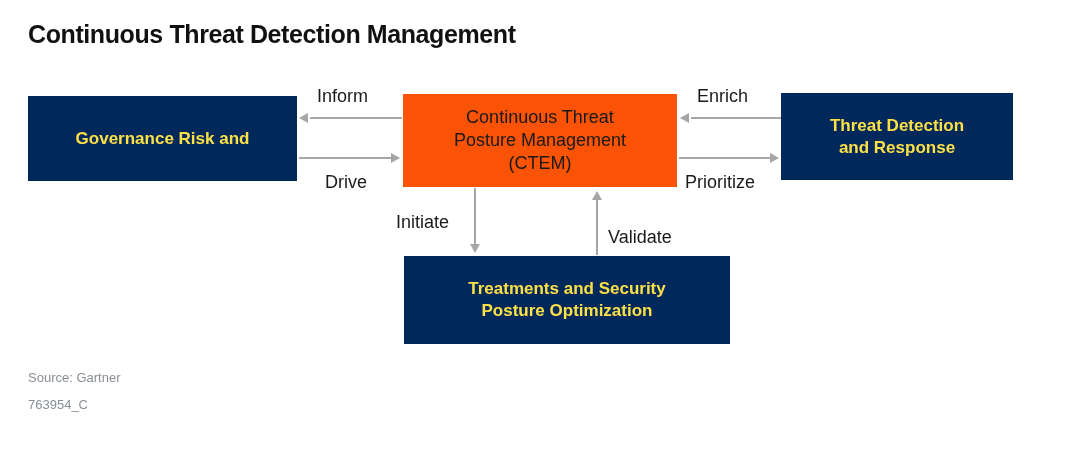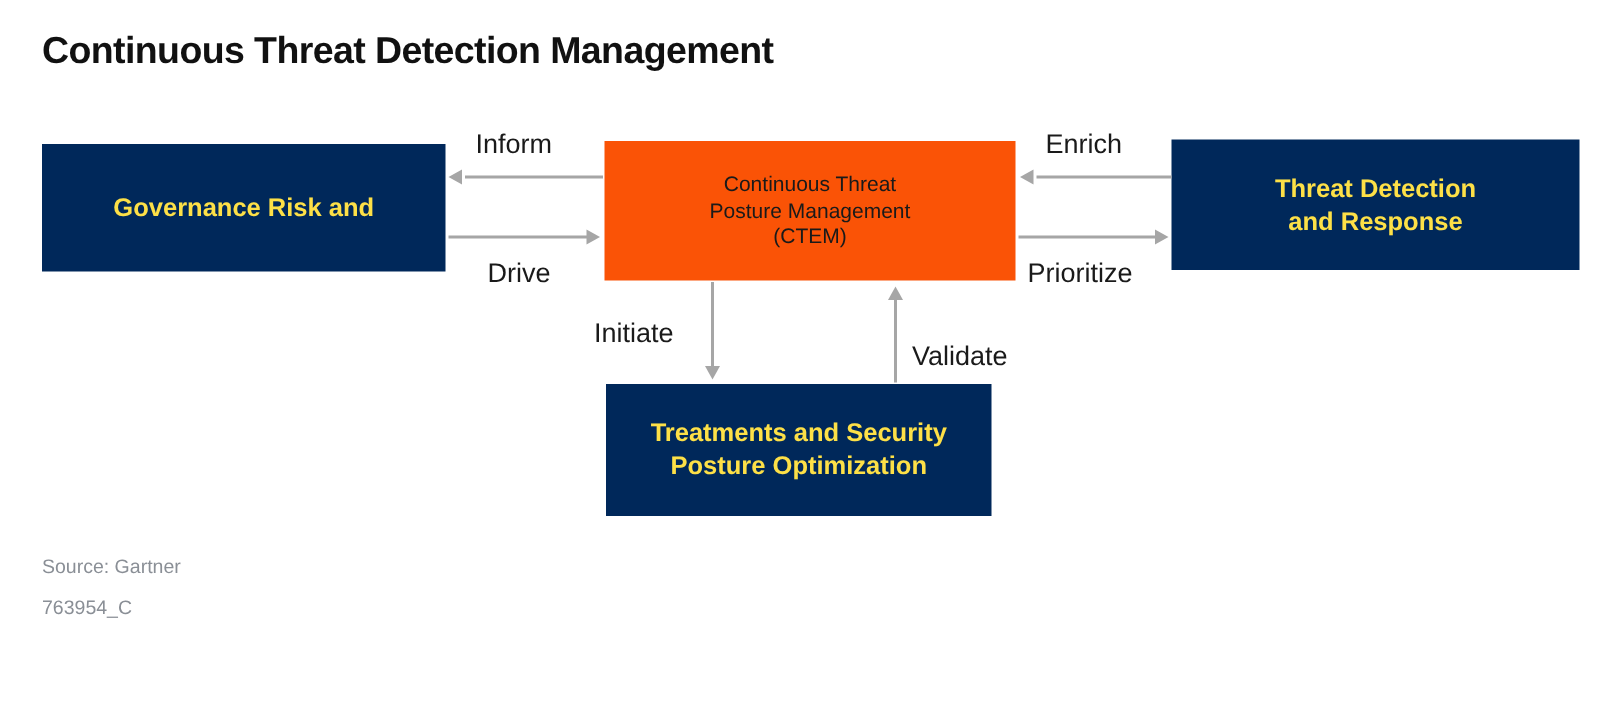--- a/index.html
+++ b/index.html
@@ -49,27 +49,27 @@
   .node-navy {
     background: #00285A;
     color: #fde047;
     font-weight: bold;
     font-size: 17px;
   }
   .node-orange {
     background: #FA5306;
     color: #1A1A1A;
     font-weight: normal;
-    font-size: 14px;
+    font-size: 18px;
   }
 
   #node-grc      { left: 28px;  top: 96px;  width: 269px; height: 85px; }
   #node-ctem     { left: 403px; top: 94px;  width: 274px; height: 93px; }
-  #node-tdr      { left: 781px; top: 93px;  width: 272px; height: 87px; }
-  #node-tspo     { left: 404px; top: 256px; width: 257px; height: 88px; }
+  #node-tdr      { left: 781px; top: 93px;  width: 232px; height: 87px; }
+  #node-tspo     { left: 404px; top: 256px; width: 326px; height: 88px; }
 
   
   .conn {
     position: absolute;
     background: #A6A6A6;
   }
   .conn-h { height: 2px; }
   .conn-v { width: 2px; }
 
   .head {

